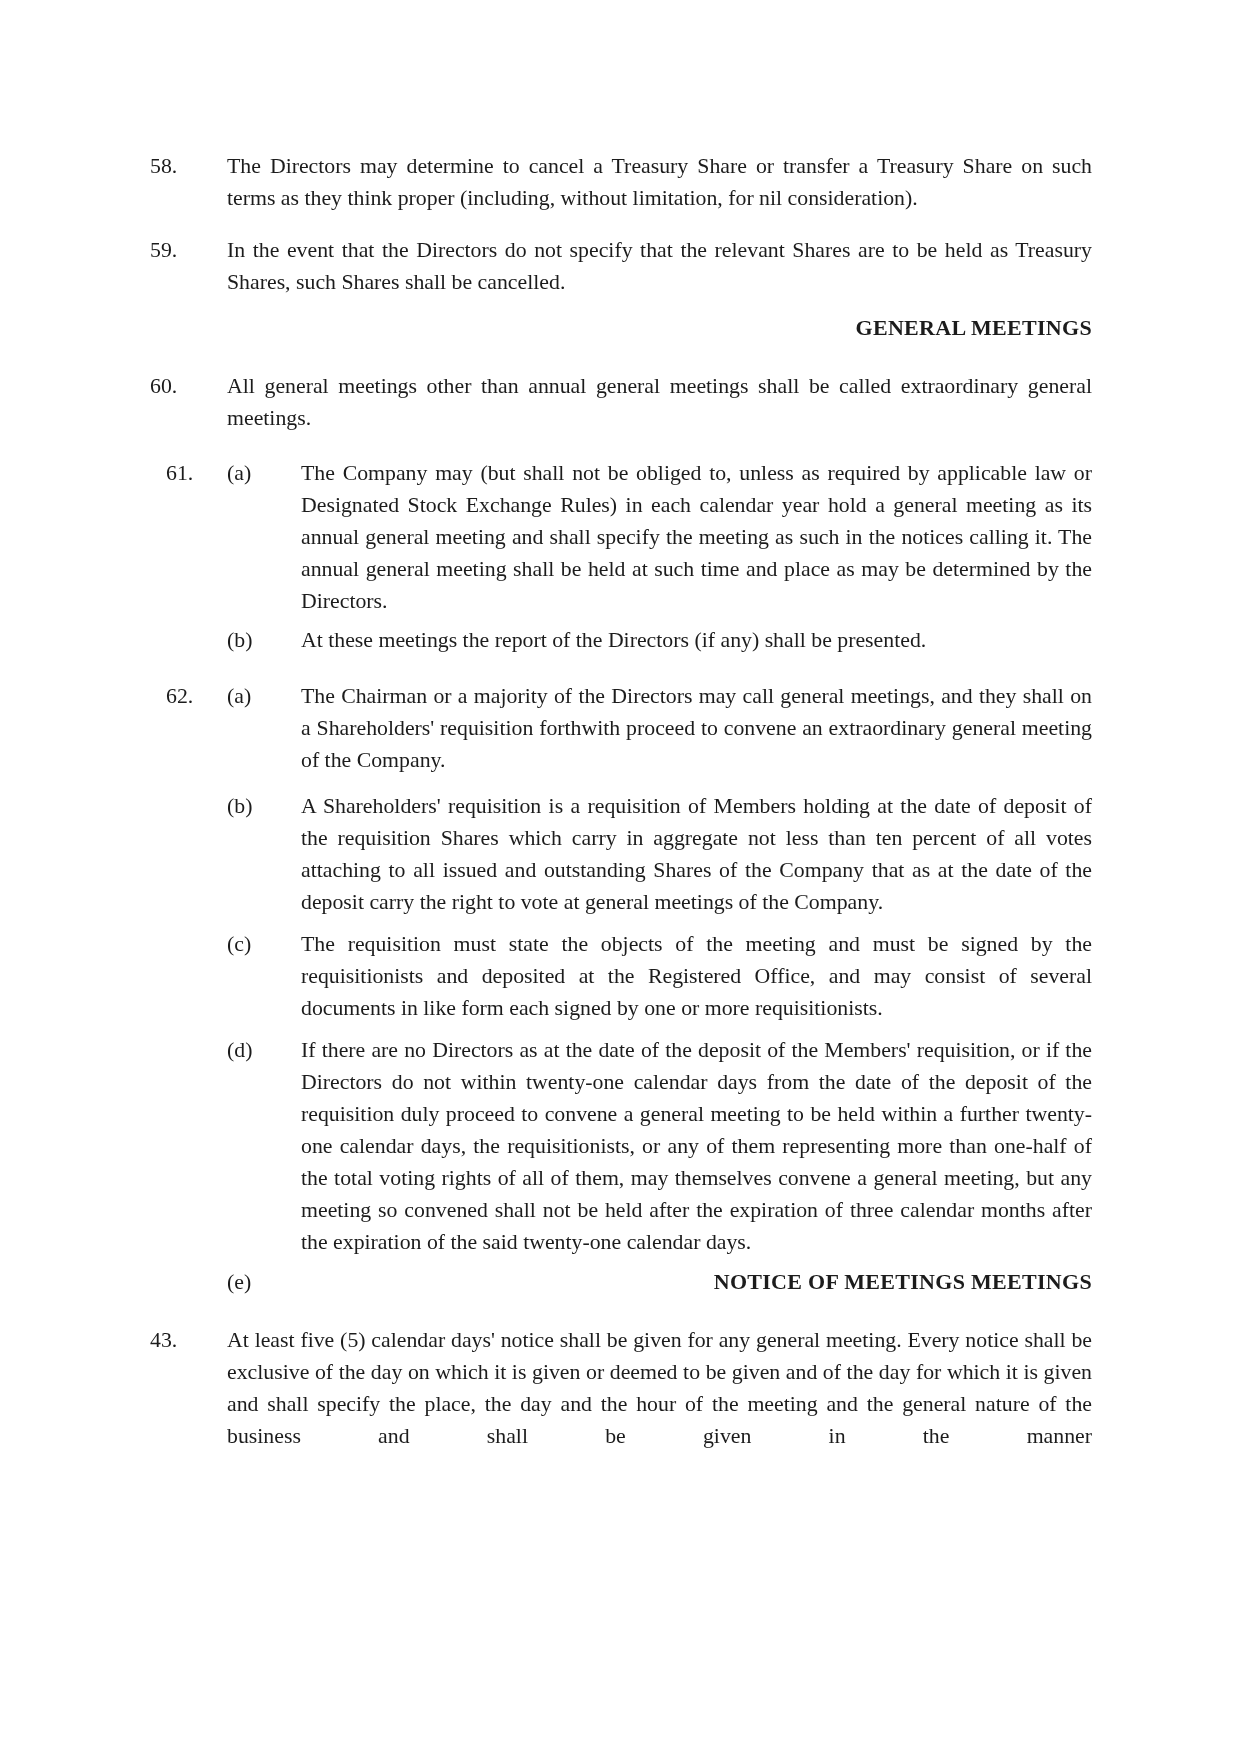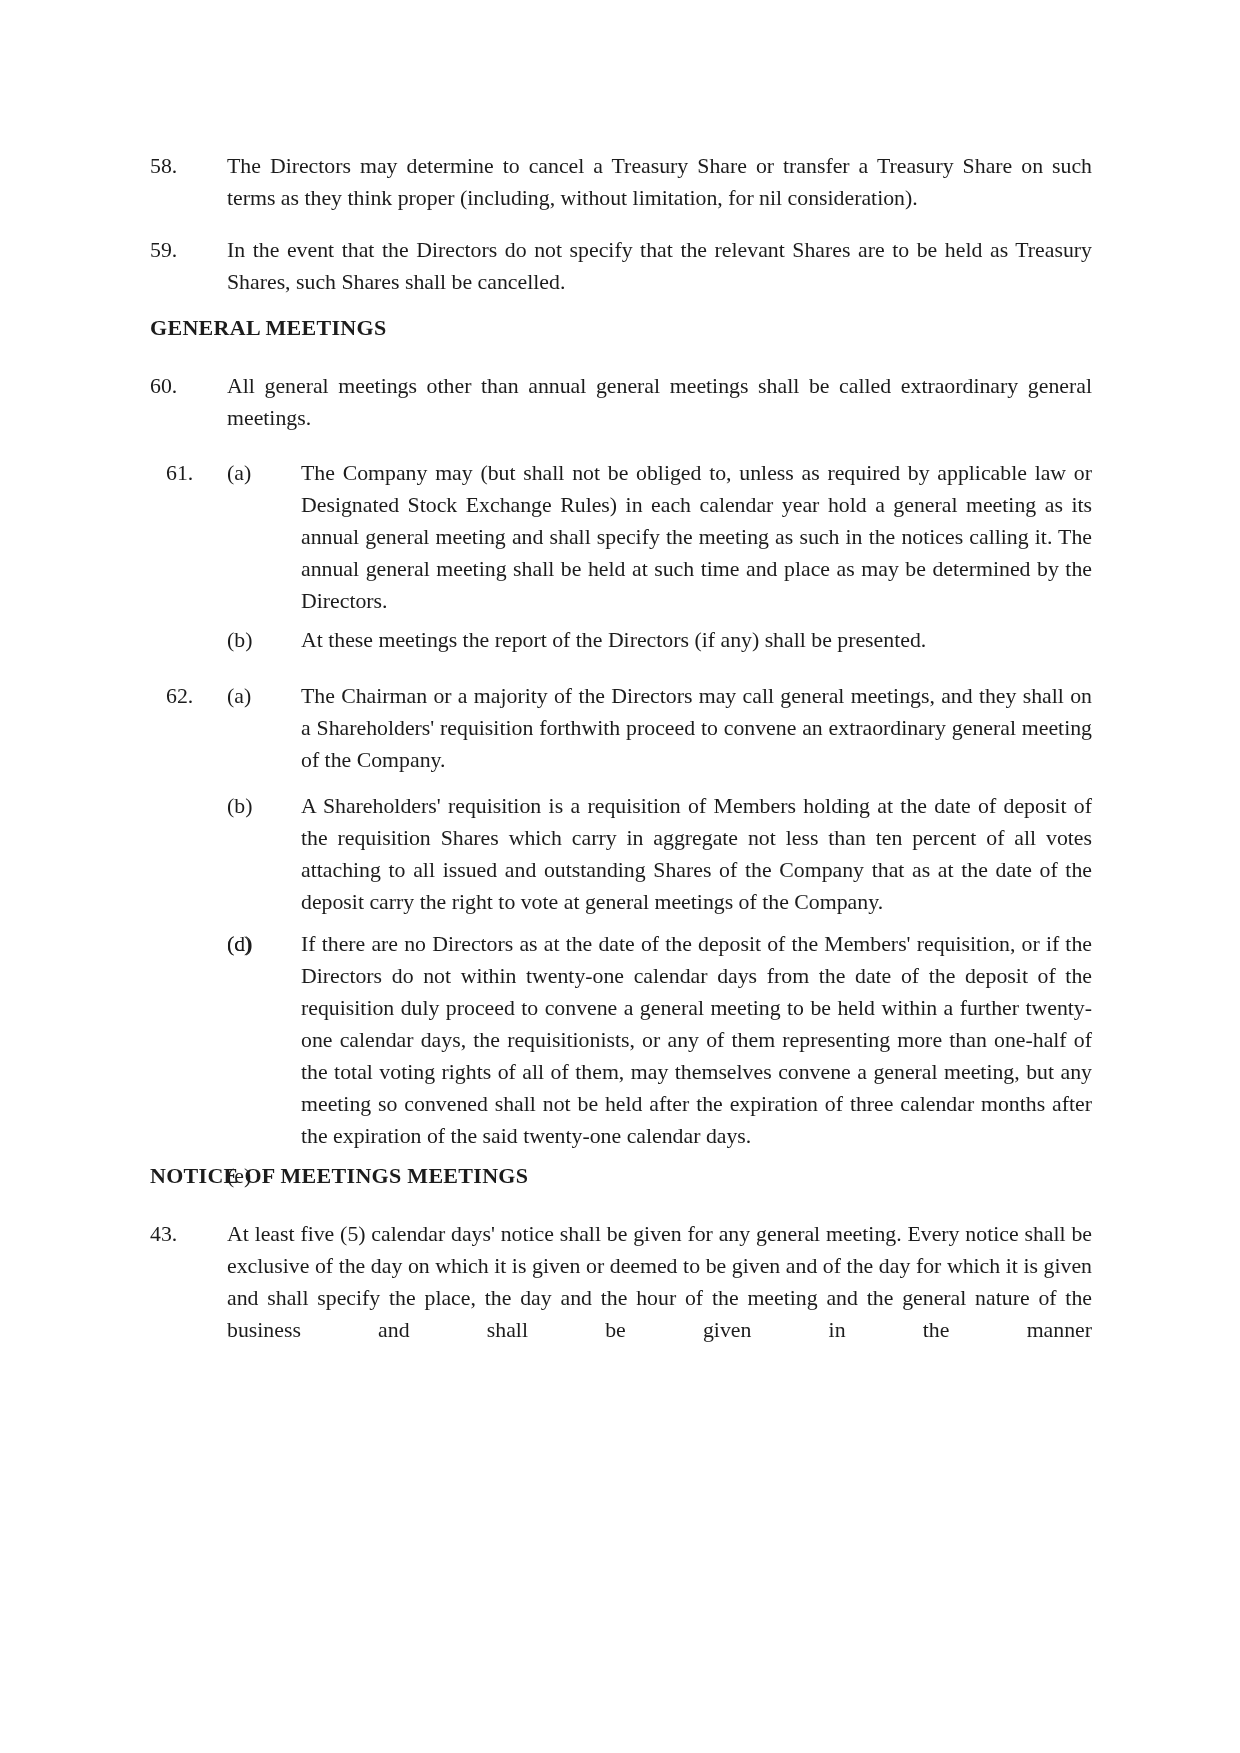--- a/index.html
+++ b/index.html
@@ -54,21 +54,21 @@
   }
   .sub .body {
     margin-left: 151px;
     text-align: justify;
   }
   
   .cont .body {
     text-align-last: justify;
   }
   .heading {
-    text-align: left;
+    text-align: right;
     font-weight: bold;
     font-size: 22px;
     letter-spacing: 0.3px;
   }
   
   .mt-20 { margin-top: 20px; }
   .mt-14 { margin-top: 14px; }
   .mt-26 { margin-top: 26px; }
   .mt-23 { margin-top: 23px; }
   .mt-7  { margin-top: 7px;  }
@@ -142,20 +142,21 @@
       <div class="body">The Chairman or a majority of the Directors may call general meetings, and they shall on a Shareholders' requisition forthwith proceed to convene an extraordinary general meeting of the Company.</div>
     </div>
 
     <div class="sub mt-14">
       <span class="letter">(b)</span>
       <div class="body">A Shareholders' requisition is a requisition of Members holding at the date of deposit of the requisition Shares which carry in aggregate not less than ten percent of all votes attaching to all issued and outstanding Shares of the Company that as at the date of the deposit carry the right to vote at general meetings of the Company.</div>
     </div>
 
     <div class="sub mt-10">
       <span class="letter">(c)</span>
+      <div class="body">The requisition must state the objects of the meeting and must be signed by the requisitionists and deposited at the Registered Office, and may consist of several documents in like form each signed by one or more requisitionists.</div>
     </div>
 
     <div class="sub mt-10">
       <span class="letter">(d)</span>
       <div class="body">If there are no Directors as at the date of the deposit of the Members' requisition, or if the Directors do not within twenty-one calendar days from the date of the deposit of the requisition duly proceed to convene a general meeting to be held within a further twenty-one calendar days, the requisitionists, or any of them representing more than one-half of the total voting rights of all of them, may themselves convene a general meeting, but any meeting so convened shall not be held after the expiration of three calendar months after the expiration of the said twenty-one calendar days.</div>
     </div>
 
     <div class="sub mt-8">
       <span class="letter">(e)</span>
     </div>

